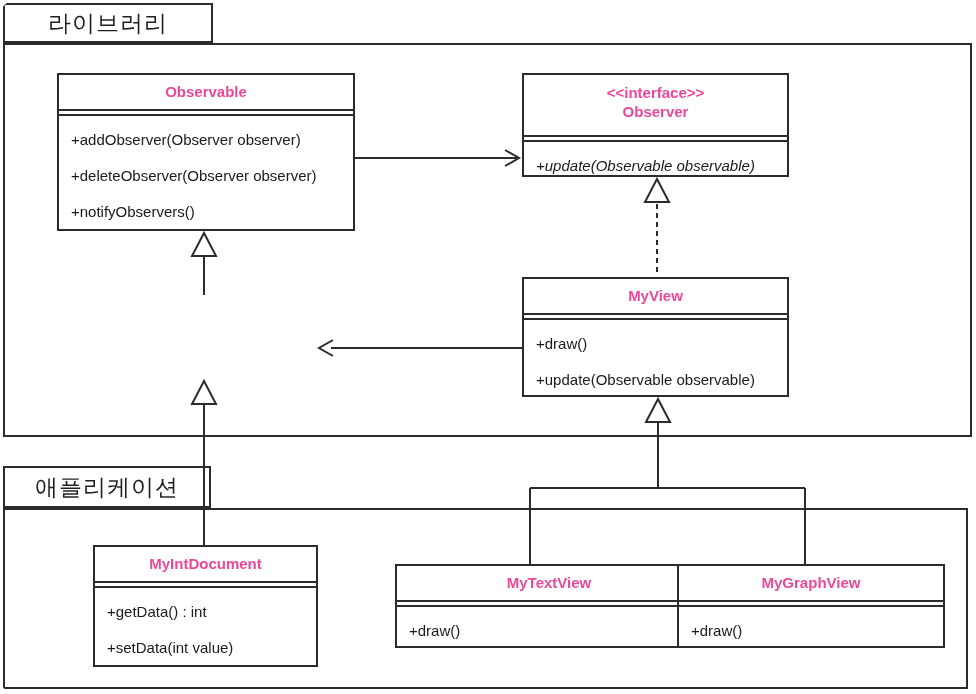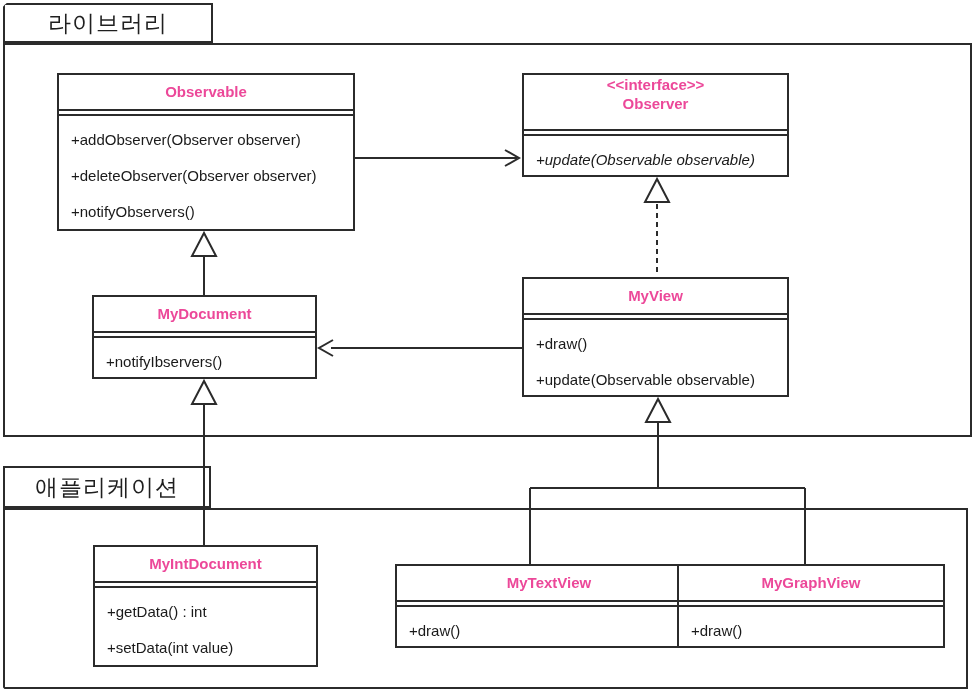--- a/index.html
+++ b/index.html
@@ -26,21 +26,21 @@
   #wires { position:absolute; left:0; top:0; z-index:2; }
 
   .uml-class {
     position:absolute; z-index:3; box-sizing:border-box;
     background:#ffffff; border:2px solid #2b2b2b;
   }
   .cls-title {
     height:34px; line-height:34px; text-align:center;
     font-weight:bold; font-size:15px; color:#ec4899; white-space:nowrap;
   }
-  .cls-title.stereo { height:54px; line-height:19px; box-sizing:border-box; }
+  .cls-title.stereo { height:60px; line-height:19px; padding-top:8px; box-sizing:border-box; }
   .cls-title .t-line { display:block; }
   .cls-divider { height:3px; border-top:2px solid #2b2b2b; border-bottom:2px solid #2b2b2b; }
   .cls-methods { padding:6px 4px 0 12px; }
   .cls-method { height:36px; line-height:36px; font-size:15px; white-space:nowrap; color:#1a1a1a; }
   .uml-class.italic-methods .cls-method { font-style:italic; }
 
   #cls-observable    { left:57px;  top:73px;  width:298px; height:158px; }
   #cls-observer      { left:522px; top:73px;  width:267px; height:104px; }
   #cls-mydocument    { left:92px;  top:295px; width:225px; height:84px; }
   #cls-myview        { left:522px; top:277px; width:267px; height:120px; }
@@ -114,27 +114,20 @@
     <div class="cls-title stereo">
       <span class="t-line">&lt;&lt;interface&gt;&gt;</span>
       <span class="t-line">Observer</span>
     </div>
     <div class="cls-divider"></div>
     <div class="cls-methods">
       <div class="cls-method">+update(Observable observable)</div>
     </div>
   </div>
 
-  <div class="uml-class" id="cls-mydocument">
-    <div class="cls-title">MyDocument</div>
-    <div class="cls-divider"></div>
-    <div class="cls-methods">
-      <div class="cls-method">+notifyIbservers()</div>
-    </div>
-  </div>
 
   <div class="uml-class" id="cls-myview">
     <div class="cls-title">MyView</div>
     <div class="cls-divider"></div>
     <div class="cls-methods">
       <div class="cls-method">+draw()</div>
       <div class="cls-method">+update(Observable observable)</div>
     </div>
   </div>
 

